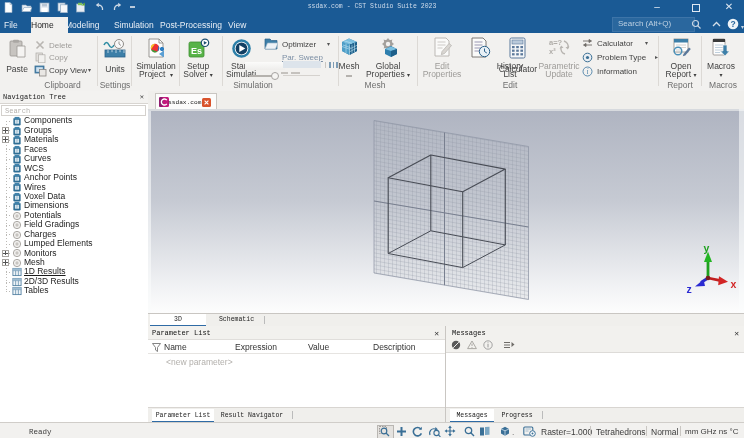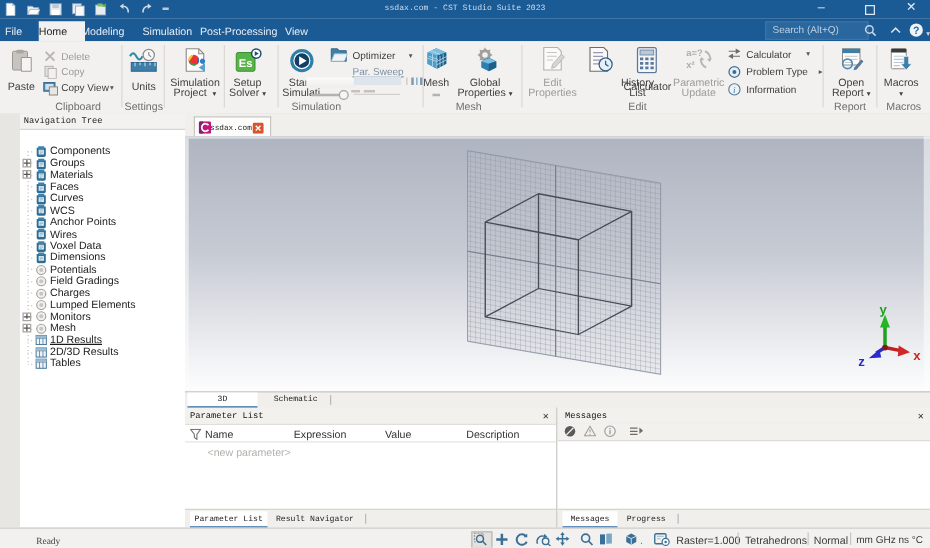--- a/index.html
+++ b/index.html
@@ -24,21 +24,21 @@
 #ribbon{position:absolute;left:0;top:33px;width:744px;height:58px;background:#f2f1ef;
   border-bottom:1px solid #d0cdc9;}
 .gsep{position:absolute;top:3px;height:50px;width:1px;background:#dcd9d5;}
 .glabel{position:absolute;top:47px;font-size:8.5px;color:#6e6e6e;text-align:center;white-space:nowrap;}
 .biglbl{position:absolute;font-size:8.5px;color:#3f3f3f;text-align:center;line-height:8px;white-space:nowrap;}
 .smalllbl{position:absolute;font-size:8px;color:#3f3f3f;white-space:nowrap;}
 .graylbl{color:#9d9b98;}
 .icon{position:absolute;}
 
 #main{position:absolute;left:0;top:91px;width:744px;height:331px;background:#e8e6e3;}
-#nav{position:absolute;left:16px;top:0;width:148px;height:331px;background:#fff;border-right:1px solid #c9c6c2;padding-left:10px;}
+#nav{position:absolute;left:0;top:0;width:148px;height:331px;background:#fff;border-right:1px solid #c9c6c2;padding-left:10px;}
 #navhead{position:absolute;left:0;top:0;width:148px;height:13px;background:#f3f2f0;border-bottom:1px solid #d8d5d1;
   font-family:"Liberation Mono",monospace;font-size:7px;color:#222;line-height:13px;padding-left:3px;box-sizing:border-box;}
 #navsearch{position:absolute;left:1px;top:14px;width:145px;height:11px;border:1px solid #d4d1cd;
   font-family:"Liberation Mono",monospace;font-size:7px;color:#b5b2ae;line-height:11px;padding-left:3px;box-sizing:border-box;}
 .titem{position:absolute;left:24px;font-size:8.5px;color:#1c1c1c;white-space:nowrap;line-height:9px;}
 
 #doctabs{position:absolute;left:148px;top:0;width:596px;height:18px;background:#f0efec;border-bottom:1px solid #c9c6c2;}
 #doctab{position:absolute;left:7px;top:2px;width:60px;height:16px;background:#fcfcfb;
   border:1px solid #c9c6c2;border-bottom:none;}
 #viewport{position:absolute;left:148px;top:18px;width:596px;height:204px;
@@ -320,20 +320,21 @@
         <rect x="1" y="2" width="12" height="3" fill="#3a3a3a"></rect>
         <path d="M3 8h8M3 10.5h8M3 13h8M3 15.5h5" stroke="#b9cbd9" stroke-width="0.9"></path>
         <path d="M11 8h4v6h2.5l-4.5 5l-4.5-5H11z" fill="#3d7fa8" stroke="#f2f1ef" stroke-width="0.7"></path>
       </svg>
     <div class="biglbl" style="left:703px;top:29px;width:36px;">Macros<br><span style="font-size:6px;">▾</span></div>
   </div>
 
   <div id="main">
     <div id="nav">
       <div id="navhead">Navigation Tree<span style="position:absolute;right:4px;color:#444;">✕</span></div>
+      <div id="navsearch">Search</div>
       <div id="tree">
       <div style="position:absolute;left:5.5px;top:30.0px;width:1px;height:169.9px;background-image:linear-gradient(#bcbab6 1px,transparent 1px);background-size:1px 3px;"></div>
       <div style="position:absolute;left:5.5px;top:30.0px;width:6px;height:1px;background-image:linear-gradient(90deg,#bcbab6 1px,transparent 1px);background-size:3px 1px;"></div>
       <svg style="position:absolute;left:12px;top:25.2px;" width="10" height="10" viewBox="0 0 11 11">
             <path d="M1.5 2.5h8v6.5a1.5 1.5 0 0 1-1.5 1.5h-5a1.5 1.5 0 0 1-1.5-1.5z" fill="#2e6d94"></path>
             <path d="M2.8 1h5.4v2.6H2.8z" fill="#3f82ab"></path>
             <path d="M3.2 4.2h4.6v4.2H3.2z" fill="#e9f1f6"></path>
             <path d="M4 5.2h3M4 6.4h3M4 7.6h2" stroke="#7aa5c0" stroke-width="0.6"></path>
           </svg>
       <div class="titem" style="top:25.4px;">Components</div>
@@ -584,21 +585,21 @@
       <div class="abs" style="left:298px;top:26px;width:298px;height:55px;background:#fff;border:1px solid #dddbd8;border-left:none;border-right:none;"></div>
       <div class="ptabs" style="left:298px;width:298px;">
         <div class="ptab active" style="left:4px;width:44px;">Messages</div>
         <div class="ptab" style="left:50px;width:42px;white-space:nowrap;">Progress</div>
         <div style="position:absolute;left:96px;top:3px;width:1px;height:8px;background:#bbb;"></div>
       </div>
     </div>
   </div>
 
   <div id="status">
-    <div class="txt" style="left:5px;top:5px;font-family:Liberation Serif, serif;font-size:7.5px;padding-left:24px;">Ready</div>
+    <div class="txt" style="left:5px;top:5px;font-family:Liberation Mono, monospace;font-size:7.5px;padding-left:24px;">Ready</div>
     <div class="abs" style="left:377px;top:2px;width:15px;height:12px;background:#e4e2df;border:1px solid #b9b6b2;"></div>
     <svg class="abs" style="left:379px;top:3px;" width="11" height="11" viewBox="0 0 11 11">
         <rect x="0.5" y="0.5" width="7" height="7" fill="none" stroke="#8a8783" stroke-width="0.8" stroke-dasharray="1.5 1"></rect>
         <circle cx="5" cy="5" r="2.8" fill="none" stroke="#3a6f96" stroke-width="1.2"></circle>
         <path d="M7 7l3 3" stroke="#3a6f96" stroke-width="1.3"></path>
       </svg>
     <svg class="abs" style="left:396px;top:3px;" width="11" height="11" viewBox="0 0 11 11">
         <path d="M5.5 1v9M1 5.5h9" stroke="#3a6f96" stroke-width="2"></path>
       </svg>
     <svg class="abs" style="left:412px;top:3px;" width="11" height="11" viewBox="0 0 11 11">

